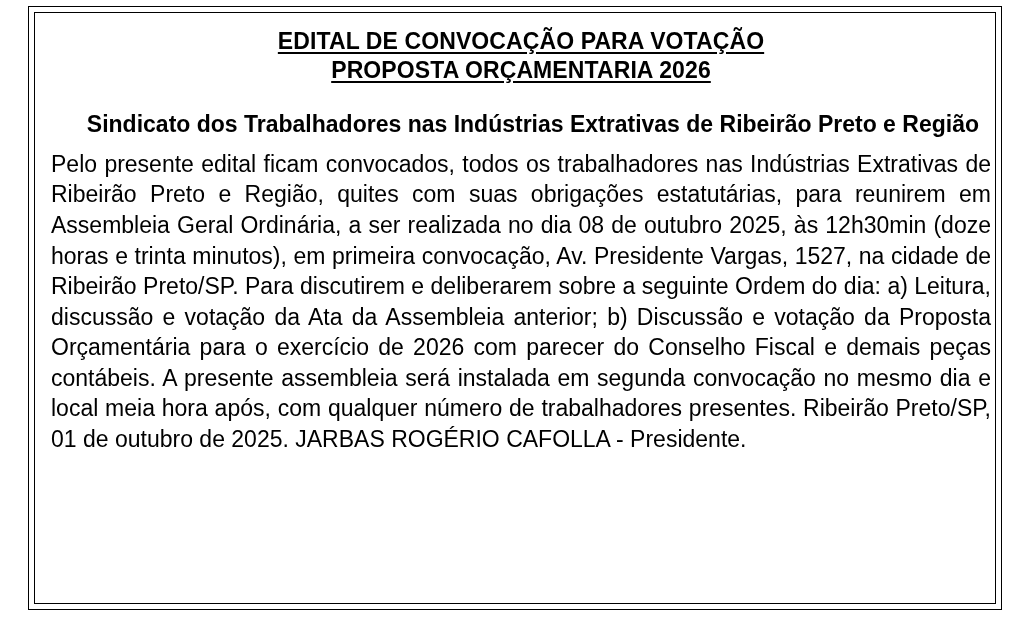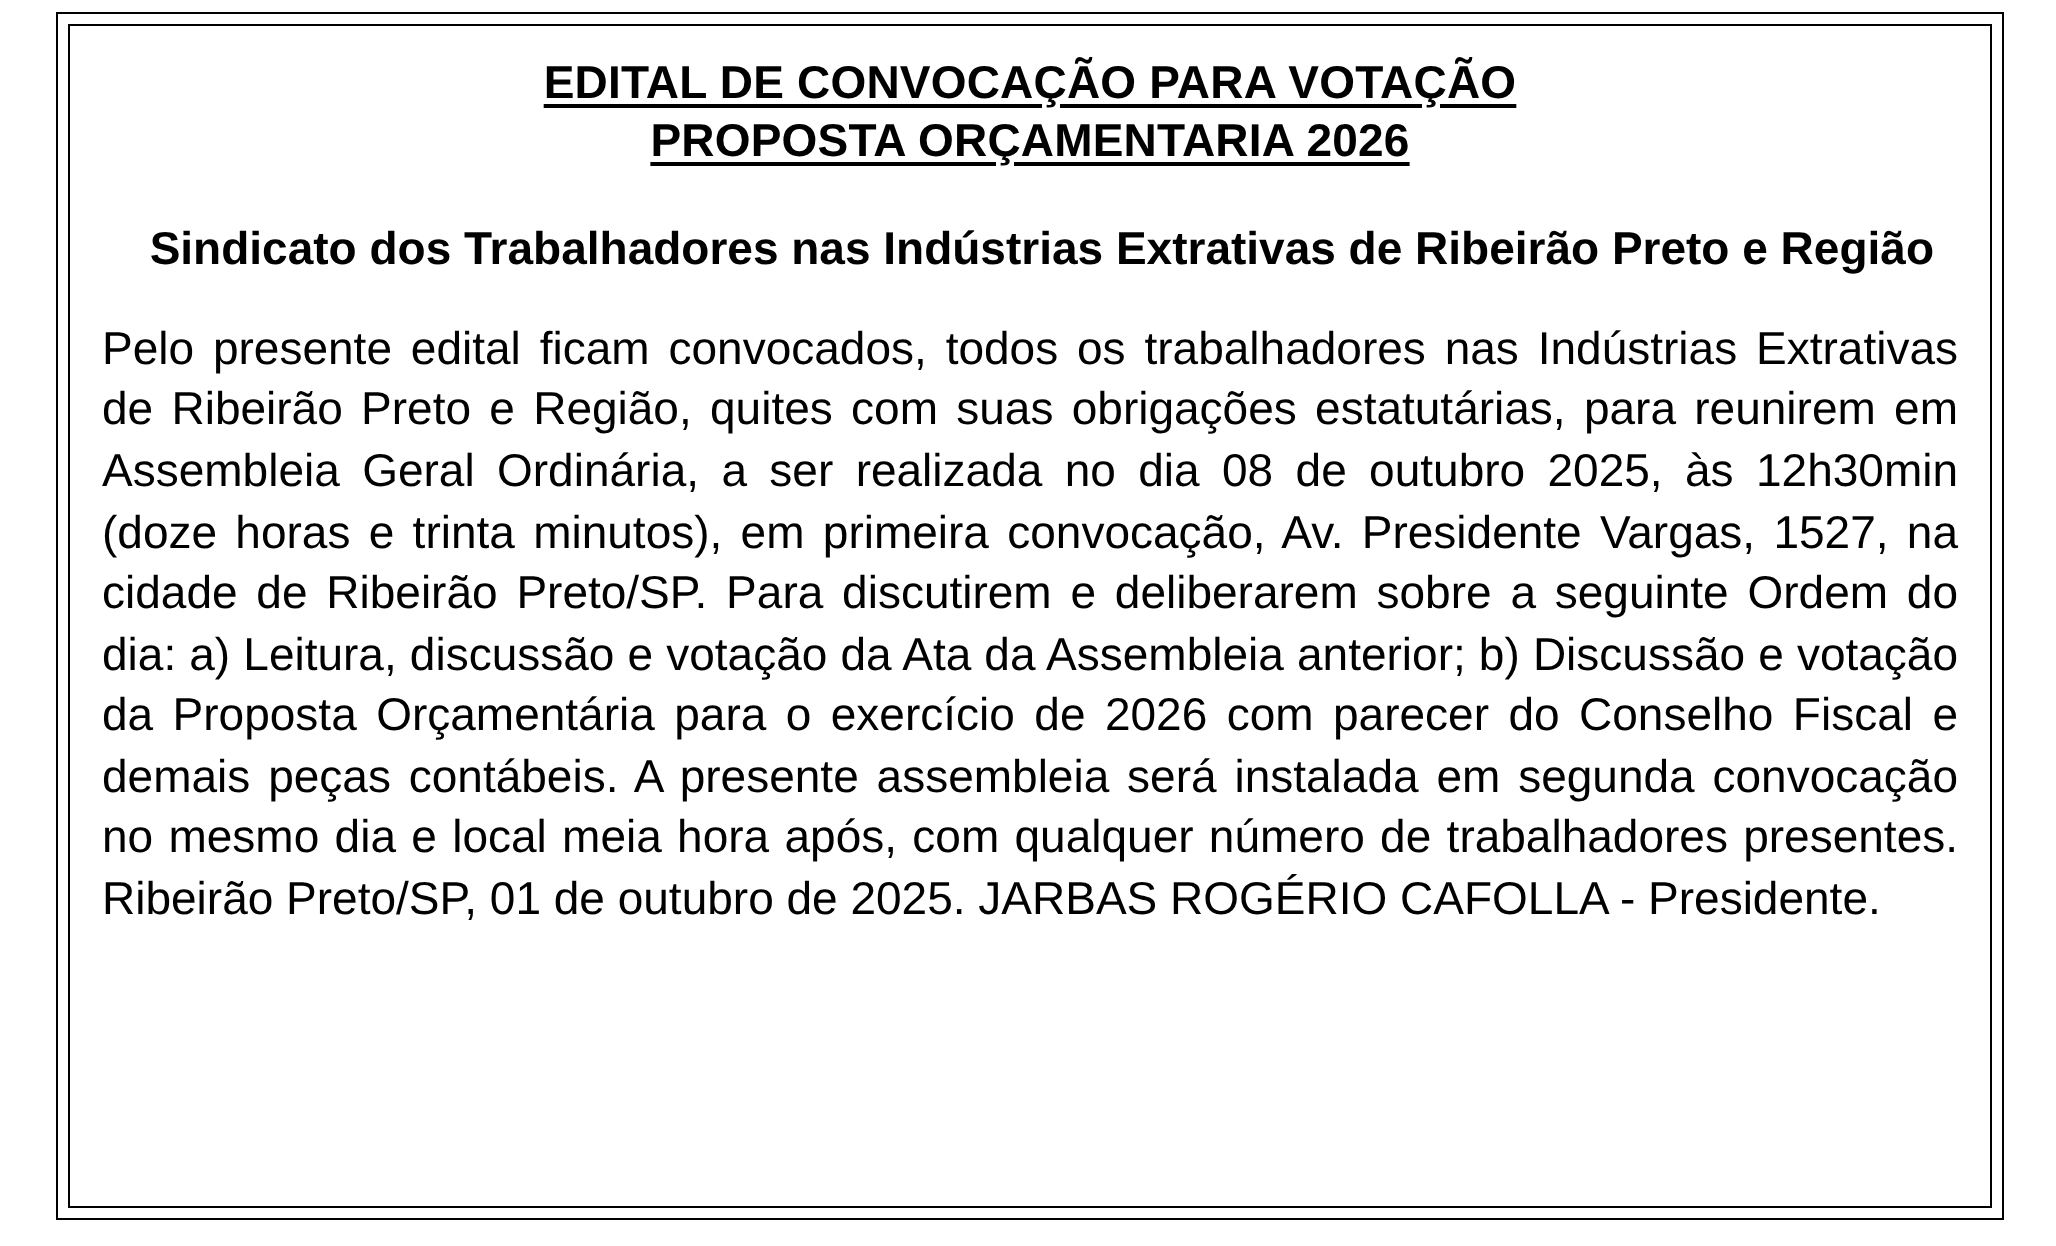--- a/index.html
+++ b/index.html
@@ -32,21 +32,21 @@
   }
   
   .inner-frame {
     position: absolute;
     left: 5px;
     top: 5px;
     right: 5px;
     bottom: 5px;
     border: 1px solid #000000;
     box-sizing: border-box;
-    padding: 14px 12px 10px 12px;
+    padding: 14px 0 10px 12px;
   }
   .title-block {
     text-align: center;
     font-weight: bold;
     font-size: 23px;
     line-height: 1.22;
     letter-spacing: 0.1px;
   }
   .title-line {
     display: inline-block;
@@ -59,21 +59,21 @@
   }
   .subtitle {
     margin-top: 26px;
     text-align: right;
     font-weight: bold;
     font-size: 23px;
     line-height: 1.25;
     padding: 0 16px;
   }
   .body-text {
-    margin-top: 20px;
+    margin-top: 10px;
     text-align: justify;
     text-align-last: left;
     font-size: 23px;
     line-height: 1.33;
     hyphens: none;
     word-spacing: 0px;
     padding: 0 4px 0 4px;
   }
 </style>
 </head>

